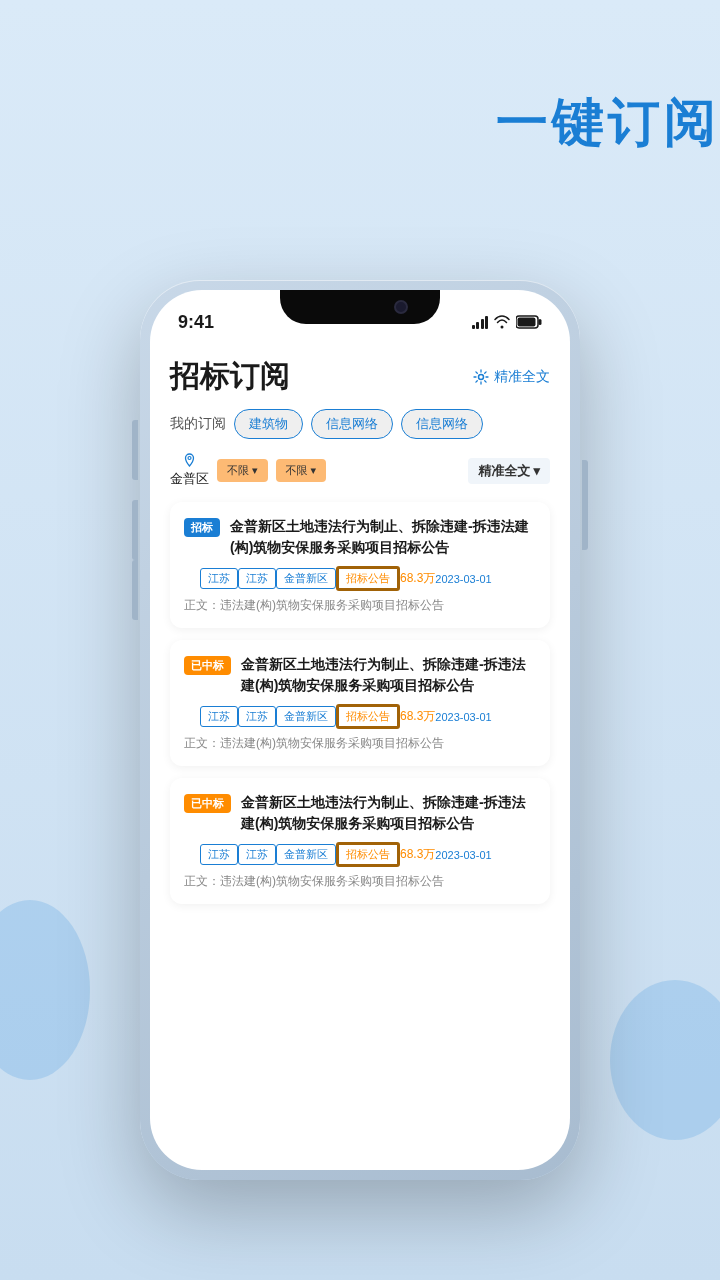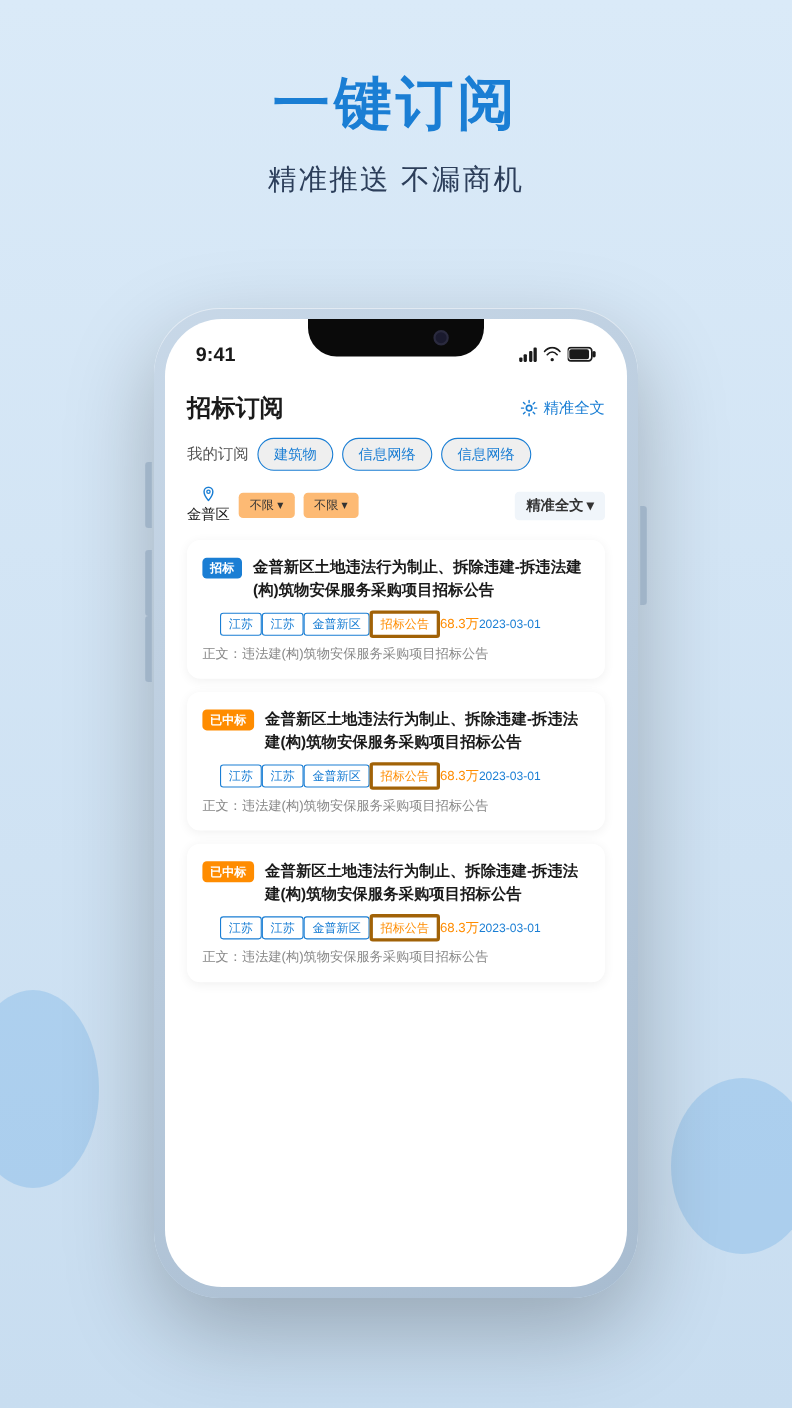--- a/index.html
+++ b/index.html
@@ -39,22 +39,22 @@
       background: rgba(100, 170, 230, 0.3);
     }
     .blob-right {
       width: 130px; height: 160px;
       bottom: 140px; right: -20px;
       border-radius: 50%;
       background: rgba(100, 170, 230, 0.3);
     }
 
     .header-text {
-      text-align: center;
-      padding-top: 60px;
+      text-align: right;
+      padding-top: 88px;
     }
 
     .main-title {
       font-size: 52px;
       font-weight: 800;
       color: #1a7ed4;
       letter-spacing: 4px;
       margin-bottom: 16px;
     }
 
@@ -171,21 +171,21 @@
     }
 
     .app-header {
       display: flex;
       justify-content: space-between;
       align-items: center;
       padding: 16px 0 12px;
     }
 
     .app-title {
-      font-size: 22px;
+      font-size: 30px;
       font-weight: 700;
       color: #1a1a1a;
     }
 
     .settings-btn {
       display: flex;
       align-items: center;
       gap: 5px;
       font-size: 14px;
       color: #1a7ed4;
@@ -358,21 +358,20 @@
 <body>
 
 <div class="page-bg">
 
   <div class="blob blob-top"></div>
   <div class="blob blob-left"></div>
   <div class="blob blob-right"></div>
 
   <div class="header-text">
     <div class="main-title">一键订阅</div>
-    <div class="sub-title">精准推送 不漏商机</div>
   </div>
 
   <div class="phone-wrapper">
     <div class="phone-outer">
       <div class="phone-inner">
 
         <div class="notch">
           <div class="notch-camera"></div>
         </div>
 

